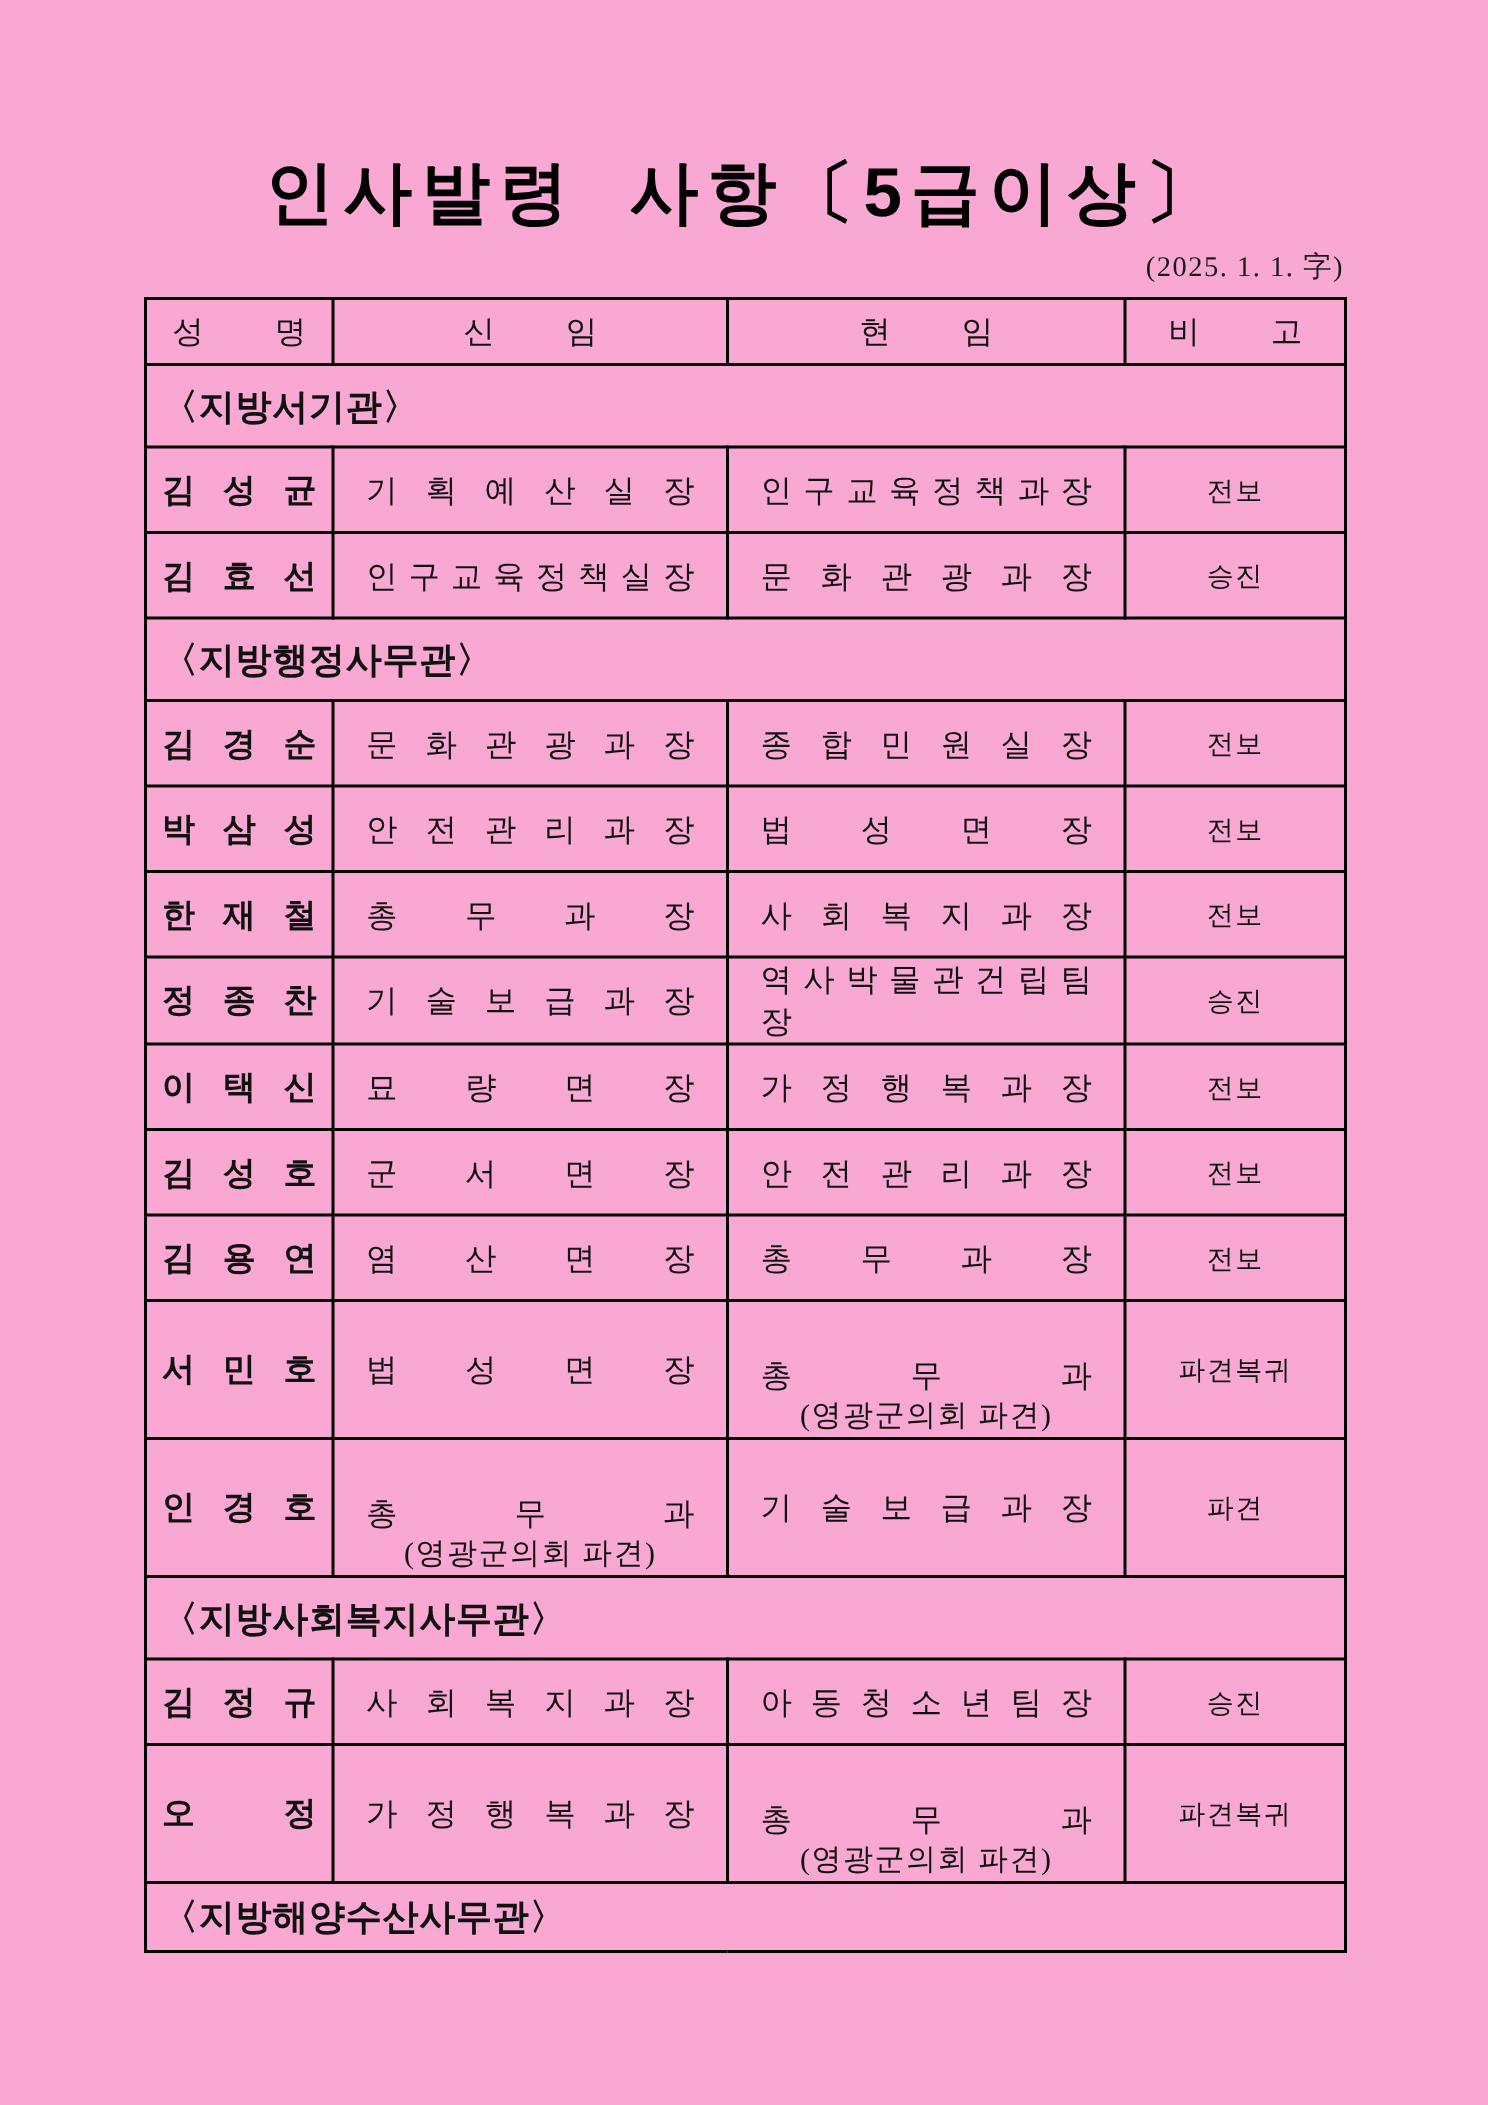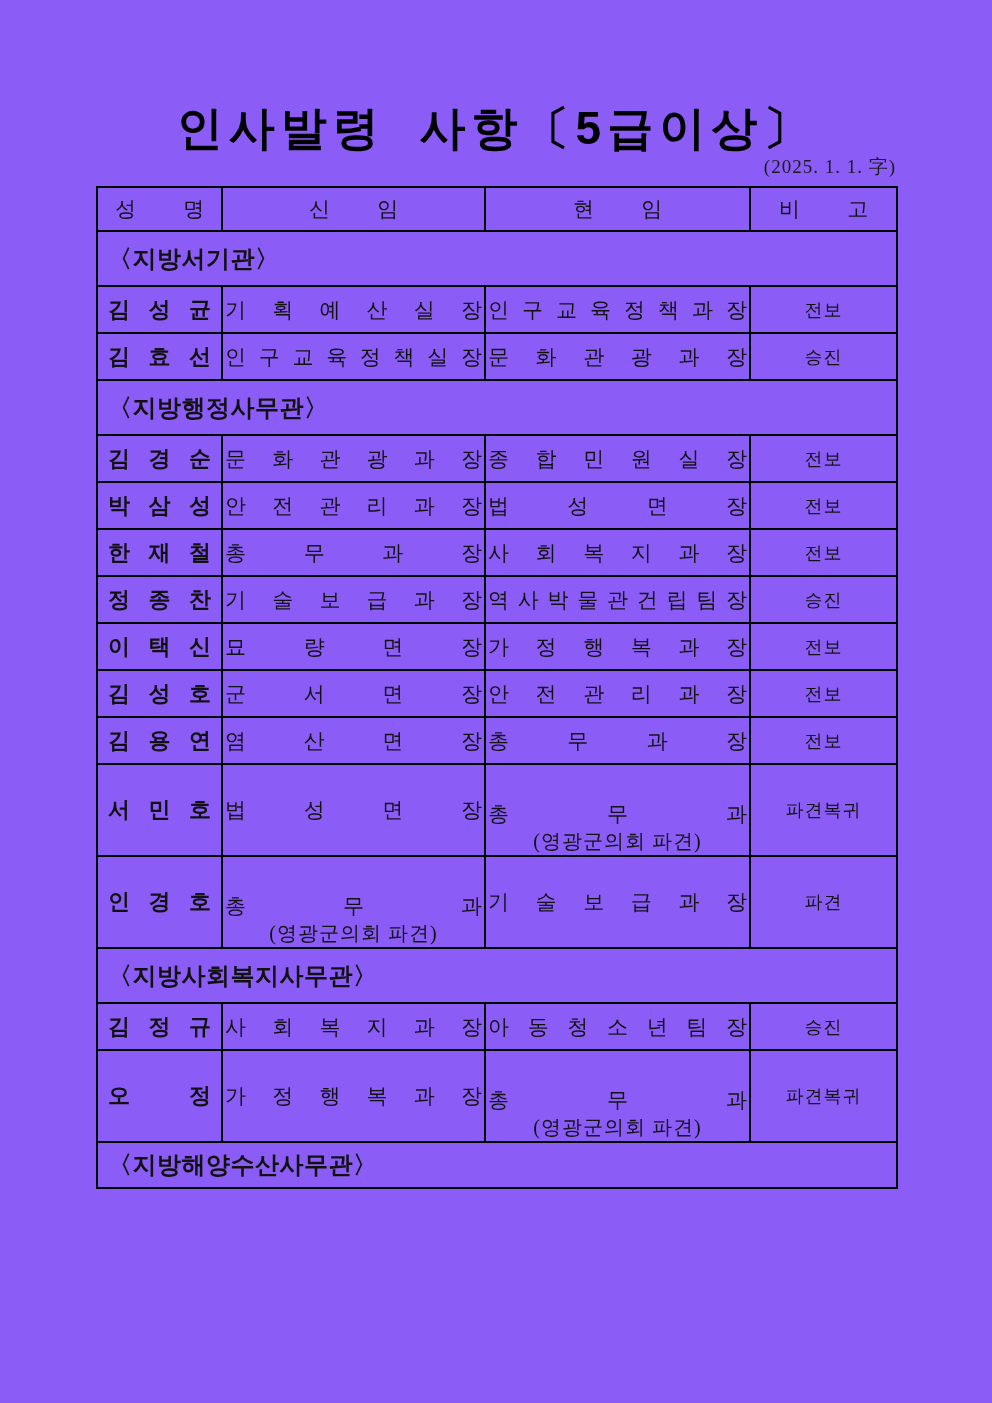--- a/index.html
+++ b/index.html
@@ -1,47 +1,47 @@
 <!DOCTYPE html>
 <html><head>
 <meta charset="utf-8">
 <style>
   html,body{margin:0;padding:0;background:#ffffff;}
-  .page{width:992px;height:1403px;background:#8b5cf6;position:relative;overflow:hidden;}
+  .page{width:992px;height:1403px;background:#f9a8d4;position:relative;overflow:hidden;}
   .doc-title{
     padding-top:100px;text-align:center;color:#000;
     font-family:"Liberation Sans",sans-serif;font-weight:700;
     font-size:46px;line-height:56px;letter-spacing:6px;word-spacing:16px;
   }
   .content{width:800px;margin:0 auto;}
   .doc-date{
-    margin-top:0;text-align:right;color:#1a1a1a;
+    margin-top:12px;text-align:right;color:#1a1a1a;
     font-family:"Liberation Serif",serif;font-size:19px;letter-spacing:1px;line-height:22px;
   }
   table.apptbl{
     width:800px;margin-top:8px;border-collapse:collapse;table-layout:fixed;
     border:2px solid #000;
   }
   .apptbl td{border:2px solid #000;overflow:hidden;color:#111;}
   col.w-name{width:125px;} col.w-new{width:263px;} col.w-cur{width:265px;} col.w-note{width:147px;}
   tr.r-head{height:44px;border-radius:16px;} tr.r-sec{height:55px;} tr.r-sec-last{height:46px;}
-  tr.r-data{height:47px;} tr.r-tall{height:76px;}
+  tr.r-data{height:57px;} tr.r-tall{height:76px;}
   .c-head{
     font-family:"Liberation Serif",serif;font-size:21px;
     text-align:center;word-spacing:42px;color:#1a1a1a;
   }
   .c-sec{
     font-family:"Liberation Sans",sans-serif;font-weight:700;
     font-size:24px;text-align:left;padding:0 0 0 10px;color:#000;letter-spacing:0.5px;
   }
   .c-name{
     font-family:"Liberation Sans",sans-serif;font-weight:700;font-size:22px;color:#000;
     text-align:justify;text-align-last:justify;padding:0 10px;
   }
-  .c-pos{font-family:"Liberation Serif",serif;font-size:21px;color:#1a1a1a;padding:0 2px;}
+  .c-pos{font-family:"Liberation Serif",serif;font-size:21px;color:#1a1a1a;padding:0 21px;}
   .c-pos.single{text-align:justify;text-align-last:justify;}
   .c-pos .jline{text-align:justify;text-align-last:justify;line-height:27px;margin-top:36px;}
   .c-pos .cline{text-align:center;letter-spacing:1px;line-height:27px;font-size:20px;white-space:nowrap;}
   .c-note{
     font-family:"Liberation Serif",serif;font-size:18px;color:#1a1a1a;
     text-align:center;letter-spacing:1px;
   }
 </style>
 </head>
 <body>

